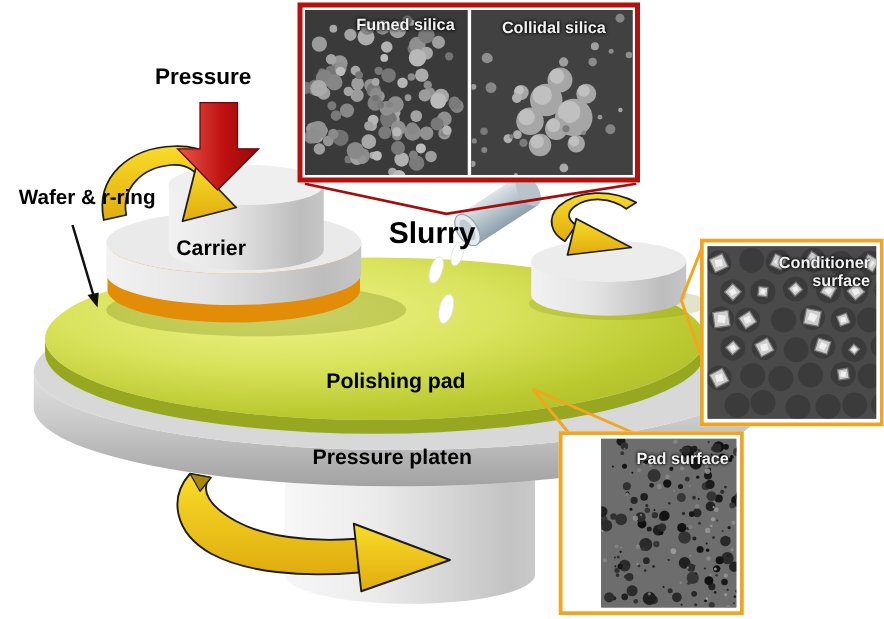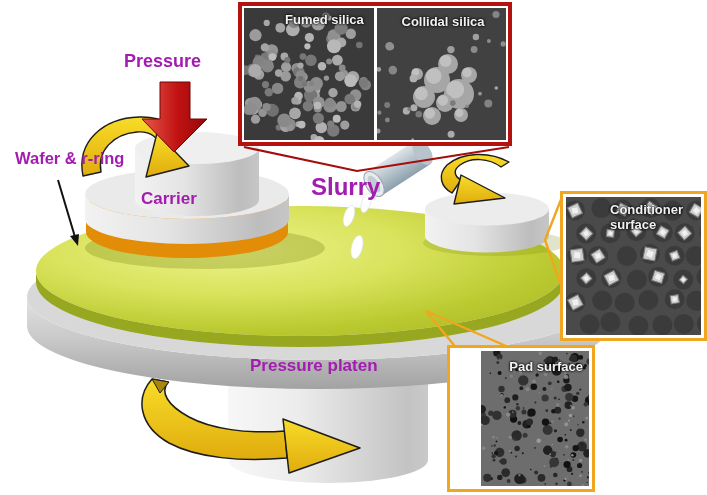--- a/index.html
+++ b/index.html
@@ -1,19 +1,19 @@
 <!DOCTYPE html>
 <html><head>
 <meta charset="utf-8">
 <style>
   html,body{margin:0;padding:0;background:#fff;}
   .stage{position:relative;width:707px;height:495px;background:#ffffff;overflow:hidden;
          font-family:"Liberation Sans",sans-serif;}
   .scene{position:absolute;left:0;top:0;}
-  .lbl{position:absolute;font-weight:bold;color:#a21caf;font-size:17px;line-height:1.05;white-space:nowrap;}
+  .lbl{position:absolute;font-weight:bold;color:#000000;font-size:17px;line-height:1.05;white-space:nowrap;}
   .inset{position:absolute;box-sizing:border-box;background:#ffffff;}
   .inset.red{border:4px solid #b3120f;padding:2px;}
   .inset.orange{border:3px solid #f0a61e;padding:3px;}
   .sem{position:relative;width:100%;height:100%;background:#3c3c3c;overflow:hidden;}
   .sem svg{display:block;}
   .sem-label{position:absolute;color:#f2f2f2;font-weight:bold;font-size:13px;
              text-shadow:0 0 3px #000,0 0 2px #000;line-height:1.15;}
   .split{display:flex;gap:3px;width:100%;height:100%;background:#fff;}
   .split .pane{flex:1;position:relative;background:#3c3c3c;overflow:hidden;}
 </style>
@@ -407,21 +407,21 @@
           <circle cx="130.2" cy="103.7" r="10" fill="#383838" opacity="0.85"></circle>
           <circle cx="23.7" cy="127.2" r="10" fill="#383838" opacity="0.85"></circle>
           <circle cx="44.4" cy="125.0" r="10" fill="#383838" opacity="0.85"></circle>
           <circle cx="72.4" cy="128.7" r="10" fill="#383838" opacity="0.85"></circle>
           <circle cx="96.4" cy="128.1" r="10" fill="#383838" opacity="0.85"></circle>
           <circle cx="117.8" cy="126.9" r="10" fill="#383838" opacity="0.85"></circle>
           <circle cx="140.8" cy="126.6" r="10" fill="#383838" opacity="0.85"></circle>
           <rect x="136.1" y="121.9" width="9.3" height="9.3" fill="#cdcdcd" stroke="#777" stroke-width="1" transform="rotate(80 140.8 126.6)"></rect>
           <rect x="138.5" y="124.3" width="4.7" height="4.7" fill="#f0f0f0" transform="rotate(95 140.8 126.6)"></rect>
         </svg>
-      <div class="sem-label" style="top:6px;right:5px;width:86px;">Conditioner surface</div>
+      <div class="sem-label" style="top:6px;right:5px;width:86px;text-align:right;">Conditioner surface</div>
     </div>
   </div>
 
   <div class="inset orange" style="left:447px;top:345px;width:148px;height:147px;padding-left:31px;">
     <div class="sem">
       <svg id="tex-pad" width="136" height="135" viewBox="0 0 136 135">
         <rect width="136" height="135" fill="#6d6d6d"></rect>
       <circle cx="45.3" cy="29.9" r="0.8" fill="rgb(52,52,52)"></circle>
           <circle cx="69.2" cy="10.4" r="5.1" fill="rgb(25,25,25)"></circle>
           <circle cx="94.0" cy="103.7" r="1.4" fill="rgb(40,40,40)"></circle>
@@ -674,14 +674,15 @@
           <circle cx="118.1" cy="10.3" r="2.0" fill="rgb(134,134,134)" opacity="0.85"></circle>
         </svg>
       <div class="sem-label" style="top:9px;right:6px;">Pad surface</div>
     </div>
   </div>
 
   <div class="lbl" style="left:124px;top:52px;font-size:18px;">Pressure</div>
   <div class="lbl" style="left:3px;top:150px;font-size:16.5px;margin-left:12px;">Wafer &amp; r-ring</div>
   <div class="lbl" style="left:141px;top:190px;">Carrier</div>
   <div class="lbl" style="left:311px;top:174px;font-size:24px;">Slurry</div>
+  <div class="lbl" style="left:261px;top:296px;">Polishing pad</div>
   <div class="lbl" style="left:250px;top:357px;">Pressure platen</div>
 </div>
 
 </body></html>

